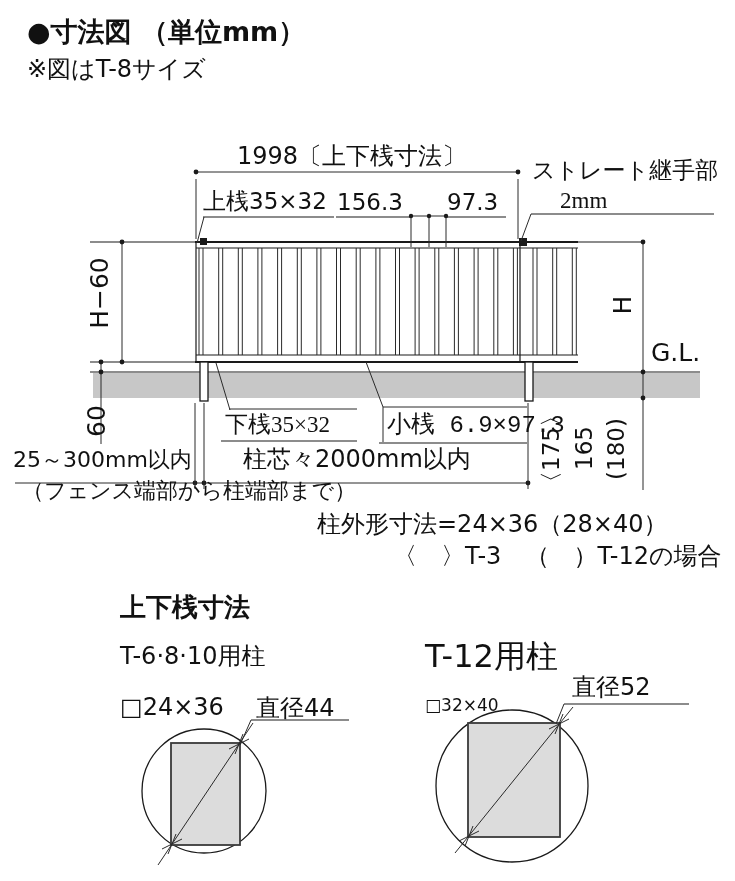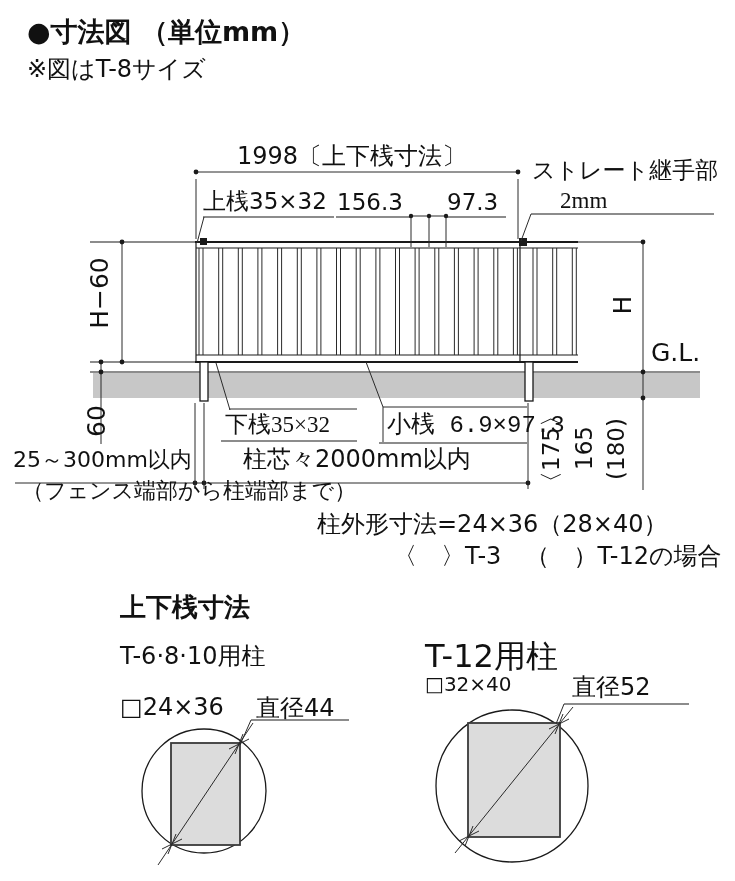--- a/index.html
+++ b/index.html
@@ -151,14 +151,14 @@
 <div class="v" style="left:616px;top:449px;font-size:23px;">(180)</div>
 
 <div class="t" style="left:317px;top:511px;font-size:24px;">柱外形寸法=24×36（28×40）</div>
 <div class="t" style="left:393px;top:543px;font-size:24px;">〈　〉T-3　（　）T-12の場合</div>
 
 <div class="t bold" style="left:120px;top:593px;font-size:26px;">上下桟寸法</div>
 <div class="t" style="left:120px;top:643px;font-size:24px;">T-6·8·10用柱</div>
 <div class="t" style="left:120px;top:678px;font-size:24px;margin-top:16px;">□24×36</div>
 <div class="t" style="left:256px;top:695px;font-size:24px;">直径44</div>
 <div class="t" style="left:425px;top:638px;font-size:32px;">T-12用柱</div>
-<div class="t" style="left:425px;top:673px;font-size:20px;">□32×40</div>
+<div class="t" style="left:425px;top:696px;font-size:17px;">□32×40</div>
 <div class="t" style="left:572px;top:674px;font-size:24px;">直径52</div>
 
 </body></html>

